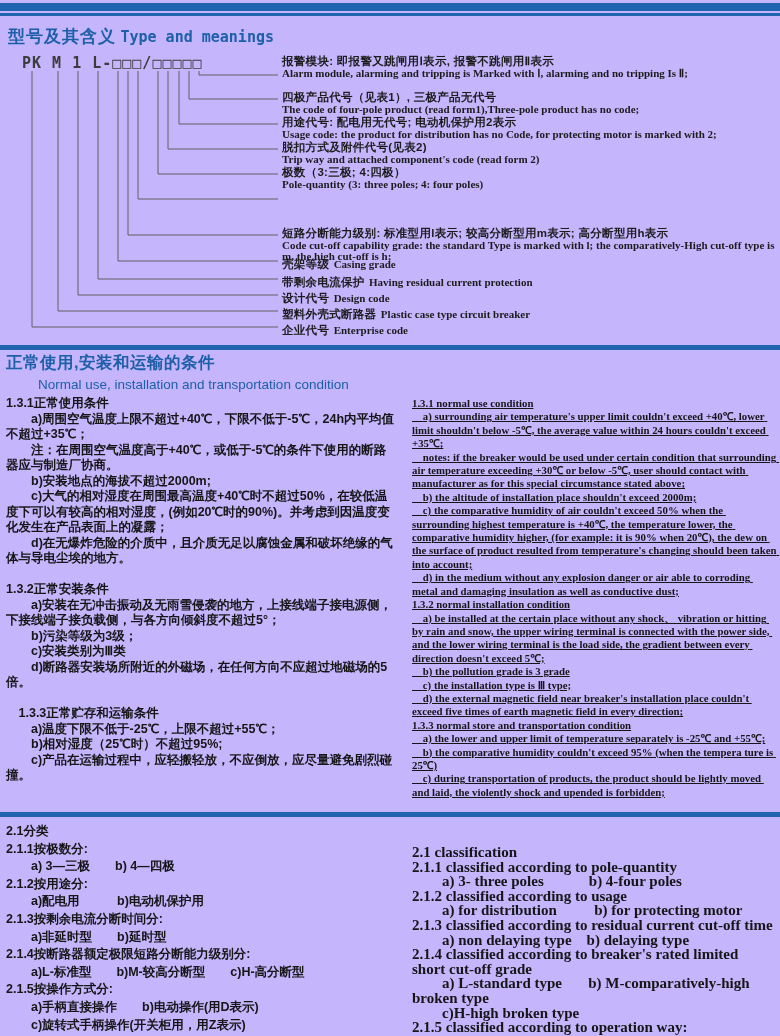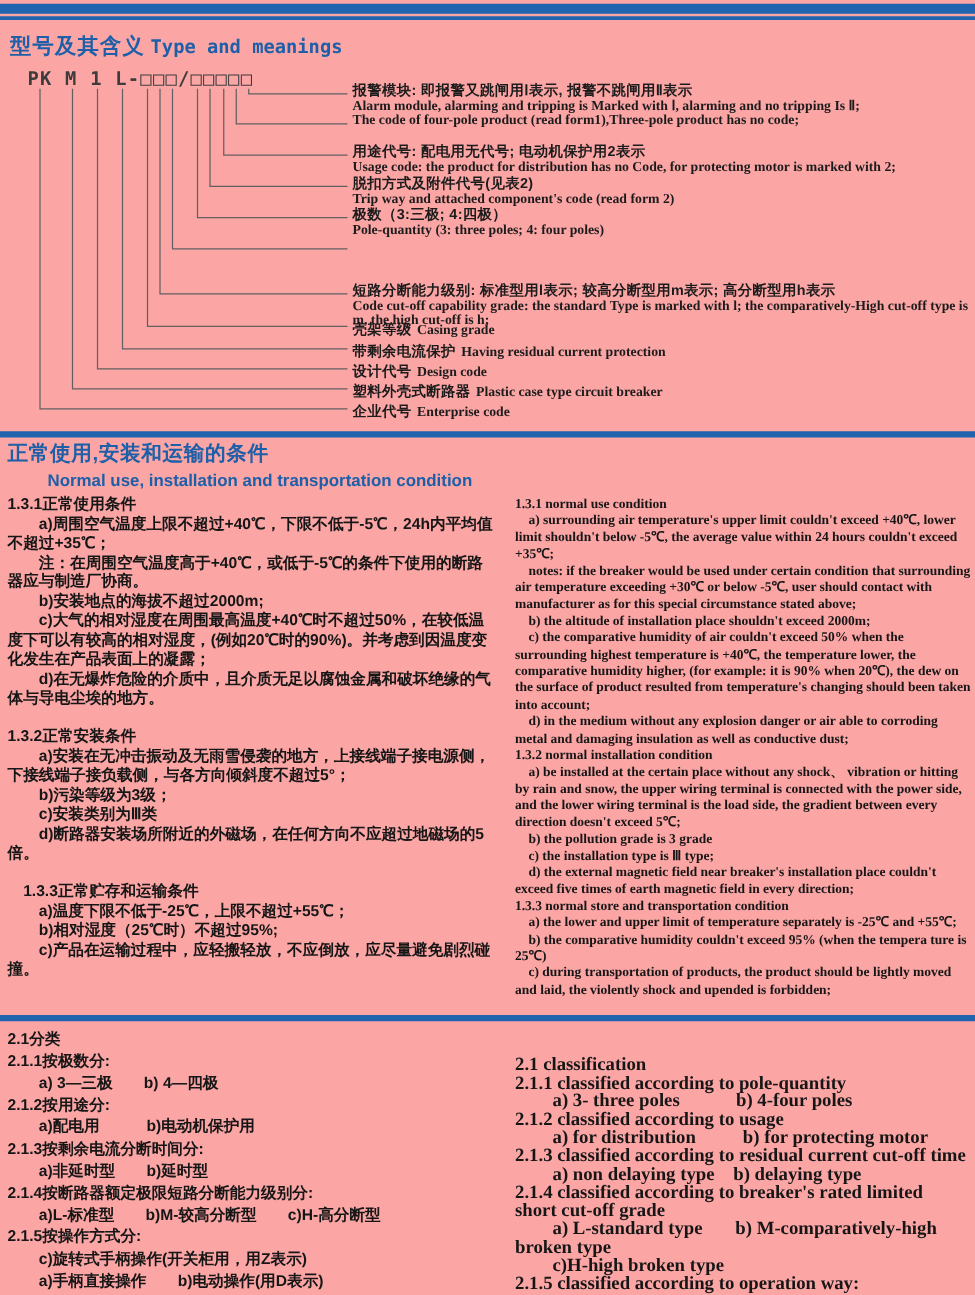--- a/index.html
+++ b/index.html
@@ -1,40 +1,40 @@
 <!DOCTYPE html>
 <html><head>
 <meta charset="utf-8">
 <style>
   html,body{margin:0;padding:0;background:#fff;}
-  .page{position:relative;width:780px;height:1036px;background:#fca5a5;overflow:hidden;
+  .page{position:relative;width:780px;height:1036px;background:#c4b5fd;overflow:hidden;
         font-family:"Liberation Sans",sans-serif;color:#161616;}
   .rule-a{position:absolute;top:3px;left:0;width:780px;height:8px;background:#2063ae;}
   .rule-b{position:absolute;top:13px;left:0;width:780px;height:3px;background:#2063ae;}
   .divider{position:absolute;left:0;width:780px;height:5px;background:#2063ae;}
   .s1-title{position:absolute;top:25px;left:8px;color:#1d5fa8;white-space:nowrap;}
   .s1-title .cn{font-size:17px;font-weight:bold;letter-spacing:1px;}
   .s1-title .en{font-family:"DejaVu Sans Mono",monospace;font-size:15px;font-weight:bold;}
   .diagram{position:absolute;top:54px;left:0;width:780px;height:291px;}
   .code{position:absolute;top:0;left:22px;font-family:"DejaVu Sans Mono",monospace;
         font-size:15px;font-weight:bold;letter-spacing:1px;color:#3c3c3c;white-space:pre;}
   .connectors{position:absolute;top:0;left:0;}
   .connectors path{stroke:#606060;stroke-width:1;fill:none;}
   .dlabel{position:absolute;left:282px;width:495px;color:#1c1c1c;}
   .dl-cn{font-size:11.5px;font-weight:bold;line-height:13px;letter-spacing:0.3px;display:block;}
   .dl-en{font-family:"Liberation Serif",serif;font-size:11px;font-weight:bold;line-height:11px;display:block;}
   .dlabel.one .dl-cn,.dlabel.one .dl-en{display:inline;}
   .s2-head{position:absolute;top:352px;left:6px;color:#1d5fa8;}
   .s2-head .cn{display:block;font-size:16.5px;font-weight:600;letter-spacing:0.5px;}
-  .s2-head .en{display:block;font-size:13.5px;font-weight:bold;margin-top:3px;padding-left:32px;}
+  .s2-head .en{display:block;font-size:13.5px;font-weight:normal;margin-top:3px;padding-left:32px;}
   .col{position:absolute;}
   .col div{white-space:pre-wrap;}
   .col-cn2{top:396px;left:6px;width:392px;font-size:12.5px;font-weight:bold;line-height:15.5px;}
   .col-en2{top:397px;left:412px;width:366px;font-family:"Liberation Serif",serif;
-           font-size:10.8px;font-weight:bold;line-height:13.4px;}
+           font-size:10.8px;font-weight:bold;line-height:13.4px;text-decoration:underline;}
   .col-cn3{top:823px;left:6px;width:400px;font-size:12.5px;font-weight:bold;line-height:17.6px;}
   .col-en3{top:845px;left:412px;width:366px;font-family:"Liberation Serif",serif;
            font-size:15px;font-weight:bold;line-height:14.6px;}
 </style>
 </head>
 <body>
 
 <div class="page">
   <div class="rule-a"></div>
   <div class="rule-b"></div>
@@ -54,25 +54,26 @@
       <path d="M158 17 L158 120 L278 120"></path>
       <path d="M138 17 L138 145 L278 145"></path>
       <path d="M128 17 L128 181 L278 181"></path>
       <path d="M118 17 L118 207 L278 207"></path>
       <path d="M98 17 L98 225 L278 225"></path>
       <path d="M78 17 L78 241 L278 241"></path>
       <path d="M58 17 L58 257 L278 257"></path>
       <path d="M32 17 L32 273 L278 273"></path>
     </svg>
 
-    <div class="dlabel two" style="top:13px">
+    <div class="dlabel two" style="top:1px">
       <span class="dl-cn">报警模块: 即报警又跳闸用Ⅰ表示, 报警不跳闸用Ⅱ表示</span>
       <span class="dl-en">Alarm module, alarming and tripping is Marked with Ⅰ, alarming and no tripping Is Ⅱ;</span>
     </div>
     <div class="dlabel two" style="top:37px">
+      <span class="dl-cn">四极产品代号（见表1）, 三极产品无代号</span>
       <span class="dl-en">The code of four-pole product (read form1),Three-pole product has no code;</span>
     </div>
     <div class="dlabel two" style="top:62px">
       <span class="dl-cn">用途代号: 配电用无代号; 电动机保护用2表示</span>
       <span class="dl-en">Usage code: the product for distribution has no Code, for protecting motor is marked with 2;</span>
     </div>
     <div class="dlabel two" style="top:87px">
       <span class="dl-cn">脱扣方式及附件代号(见表2)</span>
       <span class="dl-en">Trip way and attached component's code (read form 2)</span>
     </div>
@@ -156,22 +157,22 @@
       <div>2.1分类</div>
       <div>2.1.1按极数分:</div>
       <div>　　a) 3—三极　　b) 4—四极</div>
       <div>2.1.2按用途分:</div>
       <div>　　a)配电用　　　b)电动机保护用</div>
       <div>2.1.3按剩余电流分断时间分:</div>
       <div>　　a)非延时型　　b)延时型</div>
       <div>2.1.4按断路器额定极限短路分断能力级别分:</div>
       <div>　　a)L-标准型　　b)M-较高分断型　　c)H-高分断型</div>
       <div>2.1.5按操作方式分:</div>
+      <div>　　a)手柄直接操作　　b)电动操作(用D表示)</div>
       <div>　　c)旋转式手柄操作(开关柜用，用Z表示)</div>
-      <div>　　a)手柄直接操作　　b)电动操作(用D表示)</div>
     </div>
   <div class="col col-en3">
       <div>2.1 classification</div>
       <div>2.1.1 classified according to pole-quantity</div>
       <div>        a) 3- three poles            b) 4-four poles</div>
       <div>2.1.2 classified according to usage</div>
       <div>        a) for distribution          b) for protecting motor</div>
       <div>2.1.3 classified according to residual current cut-off time</div>
       <div>        a) non delaying type    b) delaying type</div>
       <div>2.1.4 classified according to breaker's rated limited  short cut-off grade</div>

